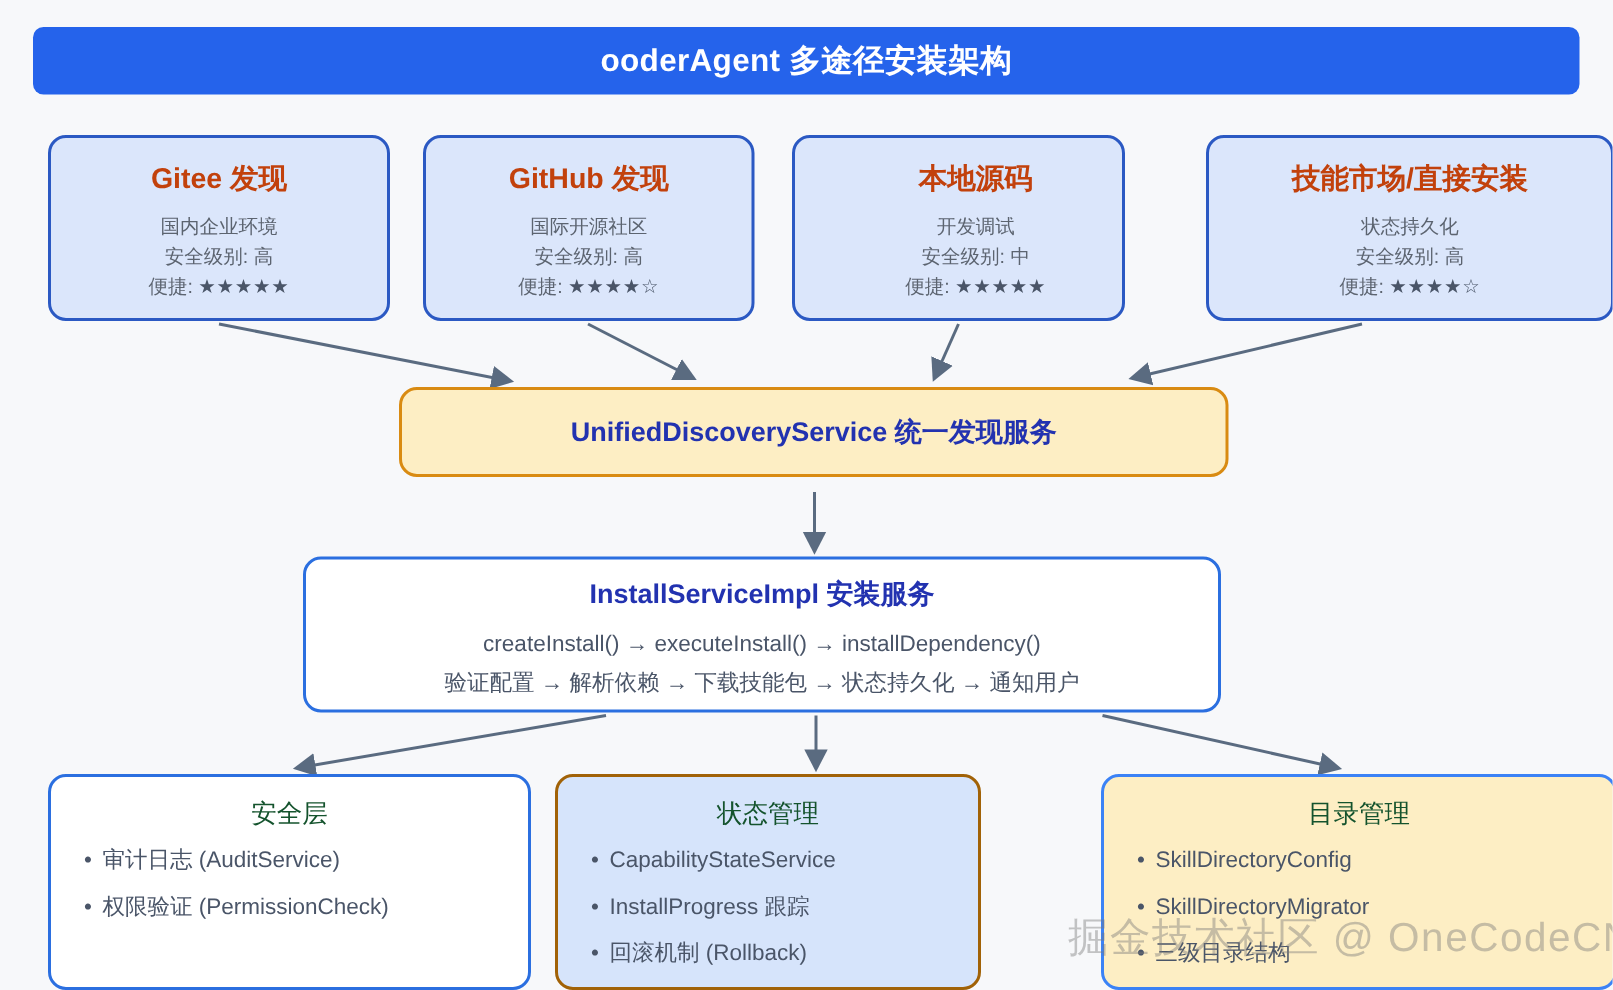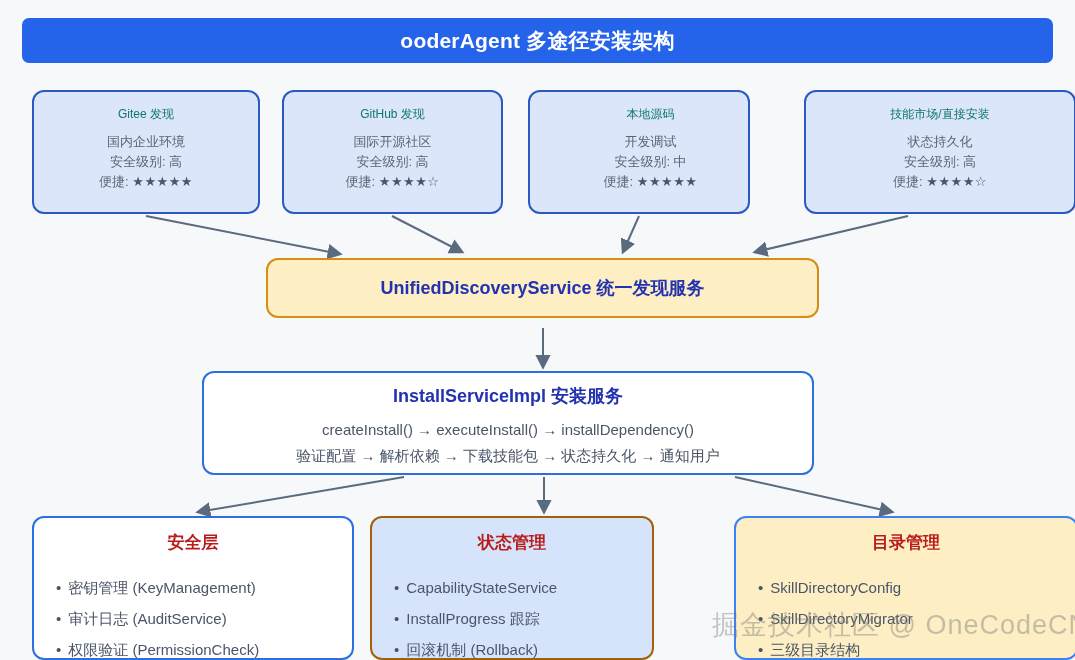--- a/index.html
+++ b/index.html
@@ -64,23 +64,23 @@
 
   
   .src {
     top: 90px;
     height: 124px;
     background: #dbe6fb;
     border: 2px solid #2b59c3;
     padding-top: 14px;
   }
   .src .title {
-    color: #0f766e;
-    font-size: 12px;
-    font-weight: normal;
+    color: #c2410c;
+    font-size: 19px;
+    font-weight: bold;
     margin-bottom: 9px;
   }
   .src .meta {
     color: #5c6470;
     font-size: 13px;
     line-height: 20px;
   }
   .src .stars {
     color: #4a5568;
     letter-spacing: .5px;
@@ -130,25 +130,25 @@
   }
 
   
   .layer {
     top: 516px;
     height: 144px;
     padding-top: 13px;
     align-items: stretch;
   }
   .layer .title {
-    color: #b91c1c;
+    color: #14532d;
     font-size: 17px;
-    font-weight: bold;
+    font-weight: normal;
     text-align: center;
-    margin-bottom: 18px;
+    margin-bottom: 4px;
   }
   .layer ul {
     margin: 0;
     padding: 0 0 0 22px;
     list-style: none;
   }
   .layer li {
     color: #4a5568;
     font-size: 15px;
     line-height: 31px;
@@ -265,21 +265,20 @@
 
   <div class="node" id="install">
     <div class="title">InstallServiceImpl 安装服务</div>
     <div class="flow">createInstall() → executeInstall() → installDependency()</div>
     <div class="flow">验证配置 → 解析依赖 → 下载技能包 → 状态持久化 → 通知用户</div>
   </div>
 
   <div class="node layer" id="layer-security">
     <div class="title">安全层</div>
     <ul>
-      <li>密钥管理 (KeyManagement)</li>
       <li>审计日志 (AuditService)</li>
       <li>权限验证 (PermissionCheck)</li>
     </ul>
   </div>
 
   <div class="node layer" id="layer-state">
     <div class="title">状态管理</div>
     <ul>
       <li>CapabilityStateService</li>
       <li>InstallProgress 跟踪</li>

